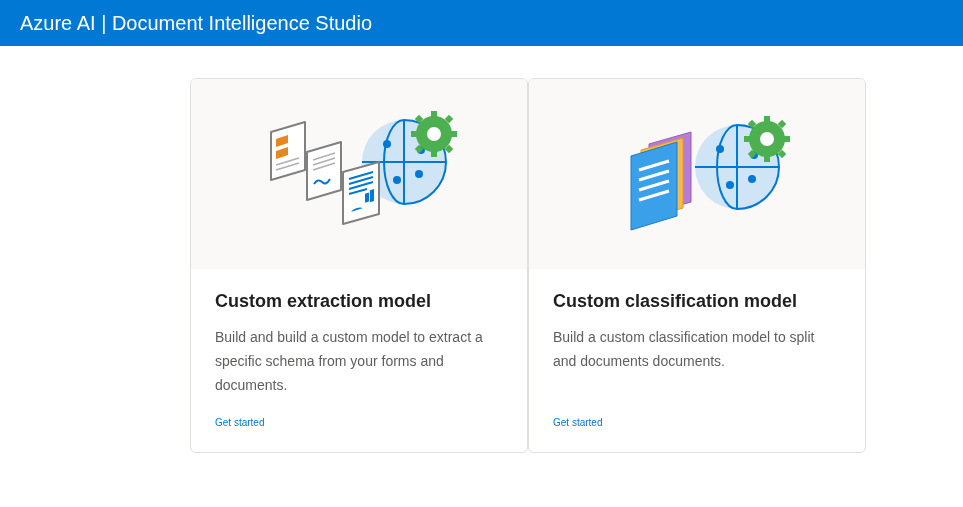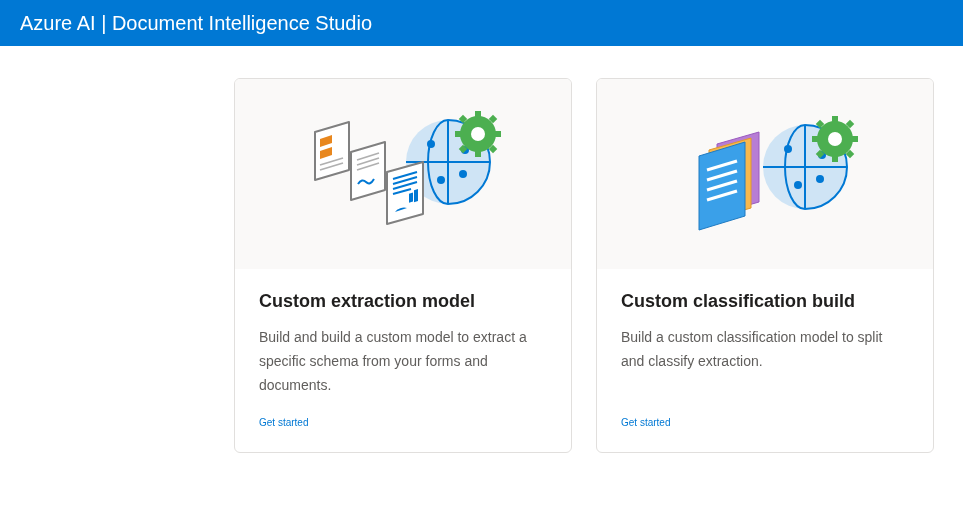--- a/index.html
+++ b/index.html
@@ -16,23 +16,21 @@
       color: #ffffff;
       padding: 10px 20px;
       font-size: 20px;
       font-weight: 400;
       height: 46px;
       display: flex;
       align-items: center;
     }
     .main {
       display: flex;
-      gap: 24px;
       padding: 32px 0 0 190px;
-      margin-left: 44px;
     }
     .card {
       width: 338px;
       border: 1px solid #e1dfdd;
       border-radius: 6px;
       background: #ffffff;
       overflow: hidden;
       display: flex;
       flex-direction: column;
     }
@@ -173,19 +171,19 @@
           <path d="M44 64 L90 50 L90 124 L44 138 Z" fill="#3aa0e9"></path>
           <path d="M44 64 L90 50 L90 124 L44 138 Z" fill="none" stroke="#1f7bc2" stroke-width="1"></path>
           <line x1="52" y1="78" x2="82" y2="69" stroke="#ffffff" stroke-width="3"></line>
           <line x1="52" y1="88" x2="82" y2="79" stroke="#ffffff" stroke-width="3"></line>
           <line x1="52" y1="98" x2="82" y2="89" stroke="#ffffff" stroke-width="3"></line>
           <line x1="52" y1="108" x2="82" y2="99" stroke="#ffffff" stroke-width="3"></line>
         </svg>
       </span>
     </div>
     <div class="card-body">
-      <div class="card-title">Custom classification build</div>
-      <div class="card-desc">Build a custom classification model to split and classify extraction.</div>
+      <div class="card-title">Custom classification model</div>
+      <div class="card-desc">Build a custom classification model to split and documents documents.</div>
       <a class="card-link">Get started</a>
     </div>
   </div>
 
 </div>
 
 </body></html>

